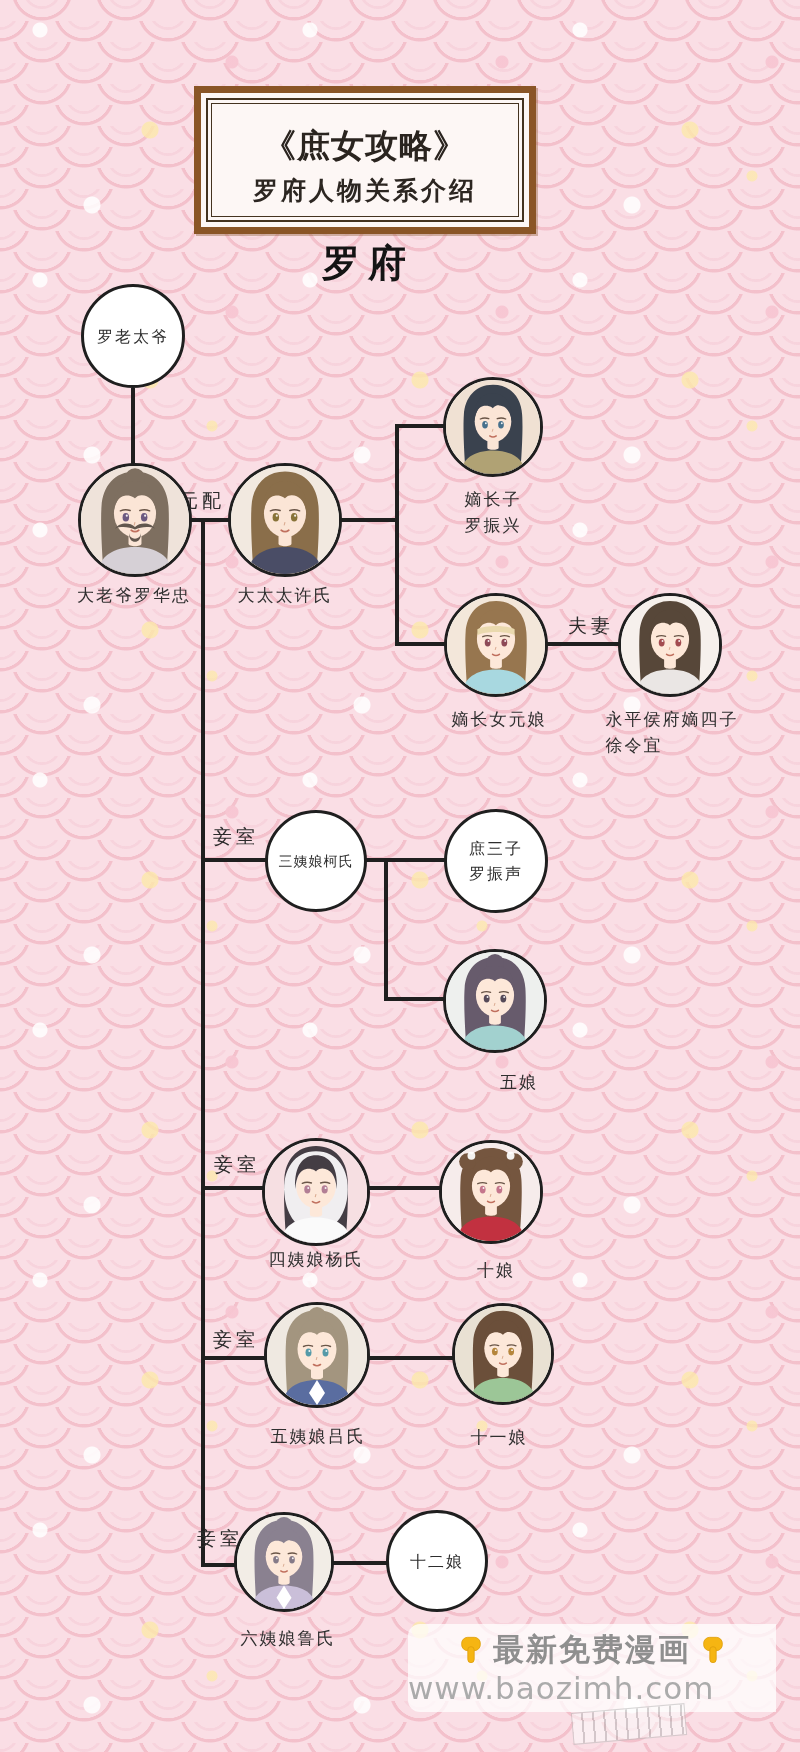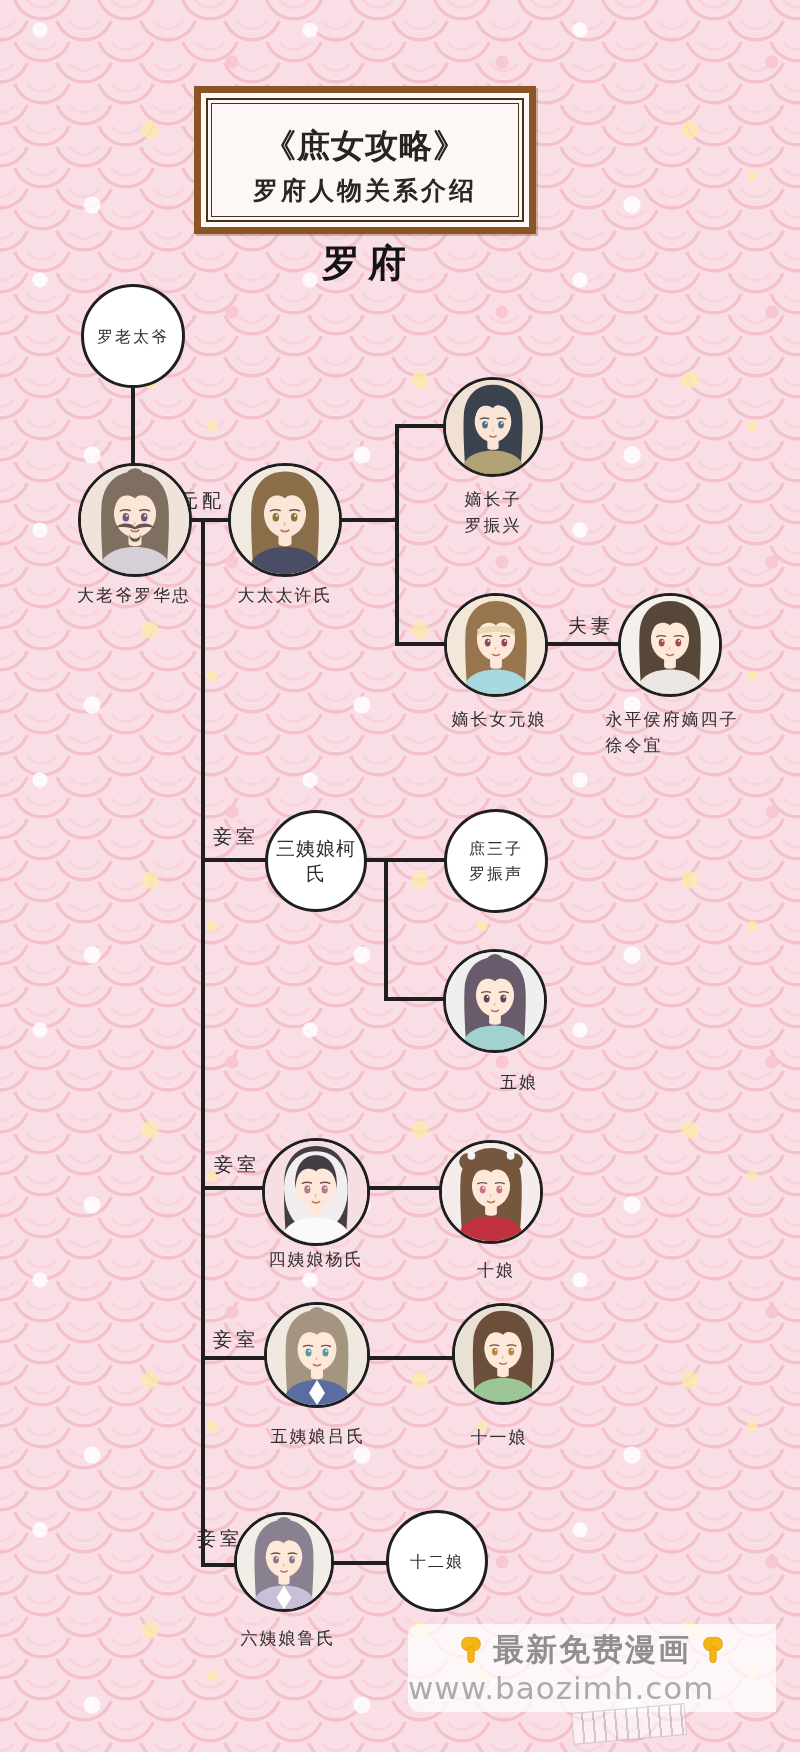--- a/index.html
+++ b/index.html
@@ -172,21 +172,21 @@
   <div class="elabel" style="left:202px;top:488px;">元配</div>
   <div class="elabel" style="left:591px;top:613px;">夫妻</div>
   <div class="elabel" style="left:236px;top:824px;">妾室</div>
   <div class="elabel" style="left:237px;top:1152px;">妾室</div>
   <div class="elabel" style="left:236px;top:1327px;">妾室</div>
   <div class="elabel" style="left:220px;top:1526px;">妾室</div>
 
   <div class="node textcircle" style="left:133px;top:336px;width:104px;height:104px;">
     <span>罗老太爷</span>
   </div>
-  <div class="node textcircle" style="left:316px;top:861px;width:102px;height:102px;font-size:19px;letter-spacing:1px;">
+  <div class="node textcircle" style="left:316px;top:861px;width:102px;height:102px;font-size:14px;letter-spacing:1px;">
     <span>三姨娘柯氏</span>
   </div>
   <div class="node textcircle" style="left:496px;top:861px;width:104px;height:104px;">
     <span>
       <span style="display:block;">庶三子</span>
       <span style="display:block;">罗振声</span>
     </span>
   </div>
   <div class="node textcircle" style="left:437px;top:1561px;width:102px;height:102px;">
     <span>十二娘</span>

